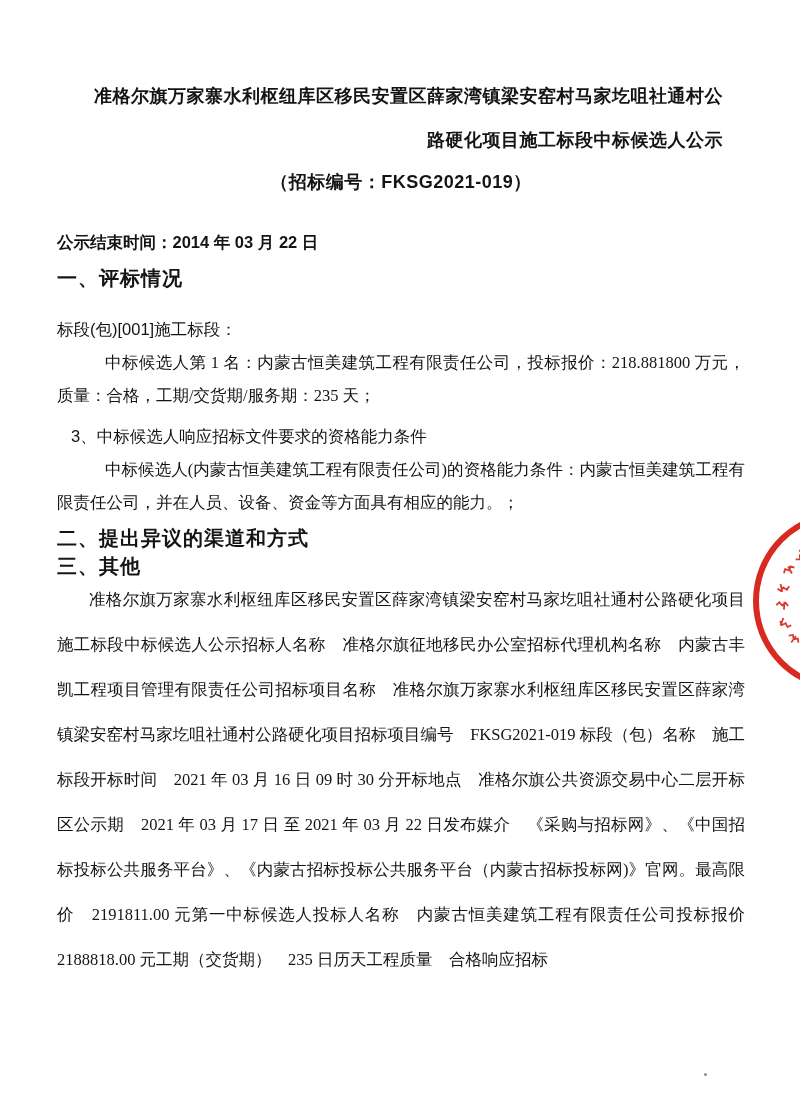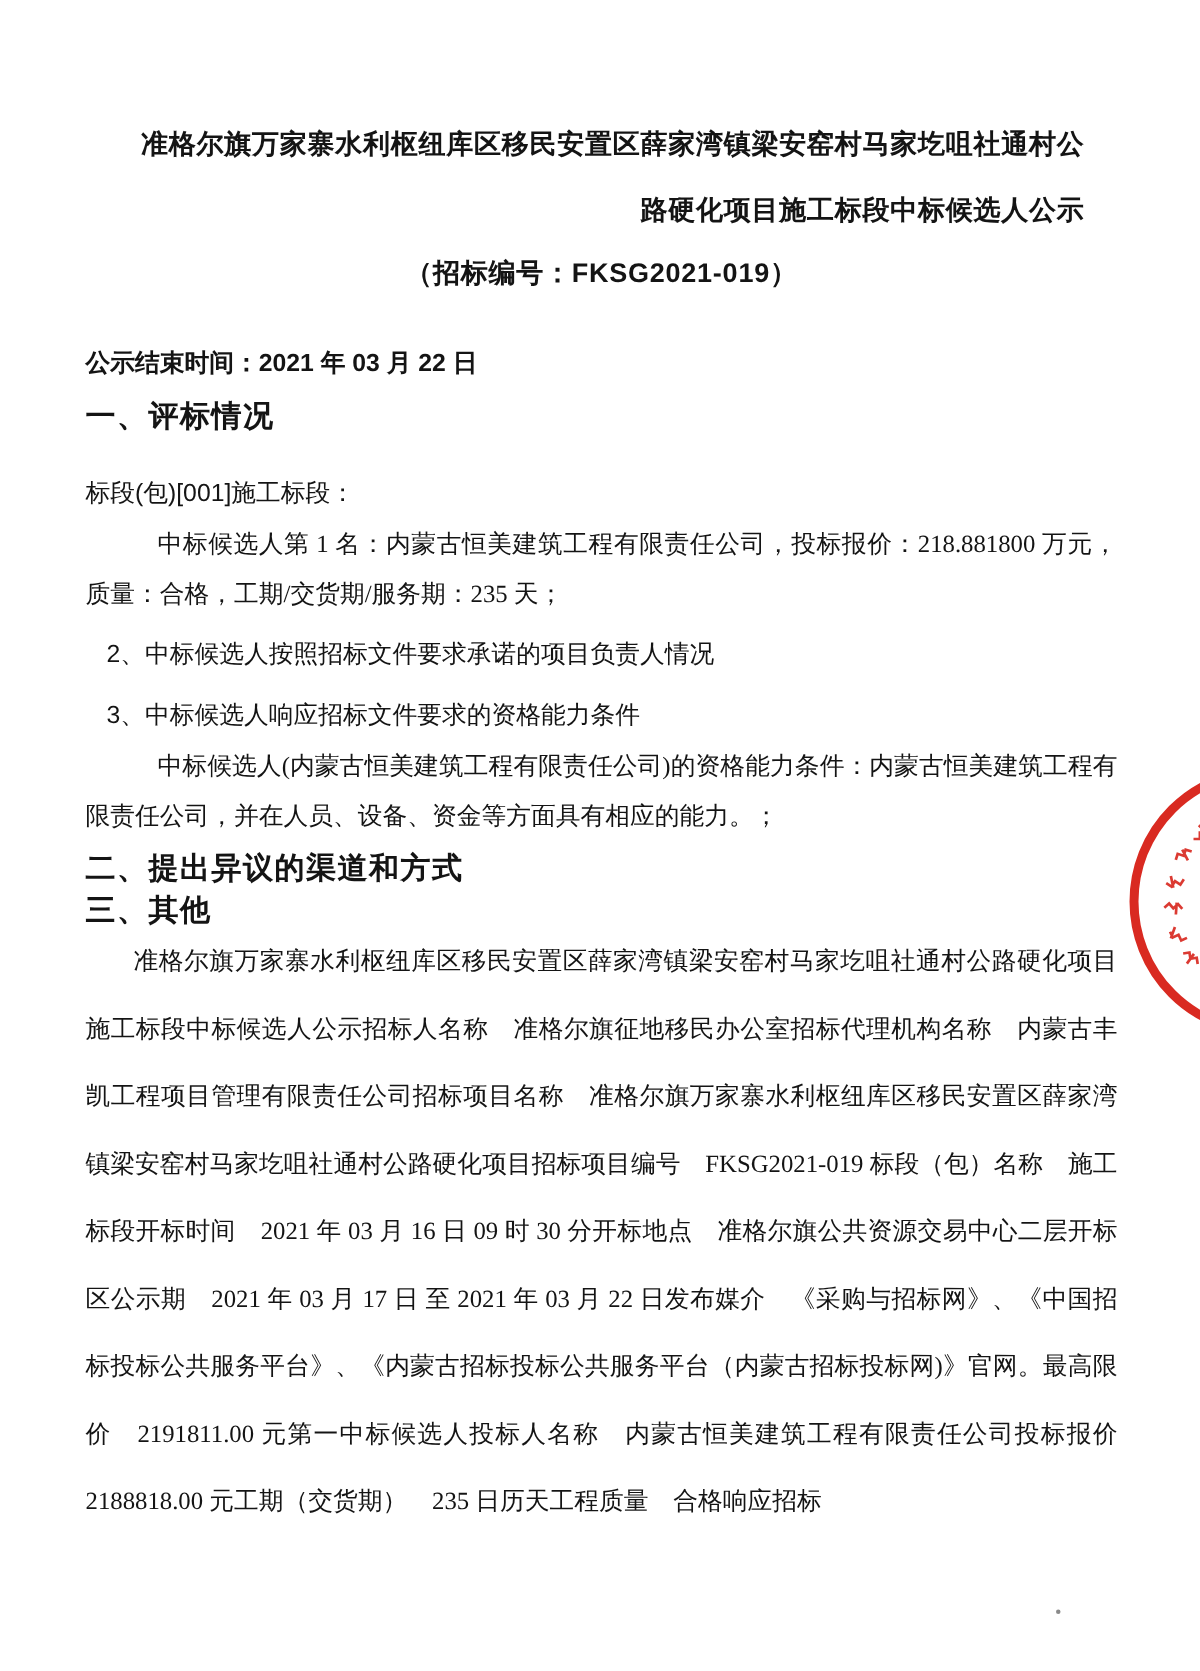--- a/index.html
+++ b/index.html
@@ -79,26 +79,25 @@
     border-radius: 50%;
   }
 </style>
 </head>
 <body>
 
 <div class="doc">
   <h1 class="title">准格尔旗万家寨水利枢纽库区移民安置区薛家湾镇梁安窑村马家圪咀社通村公路硬化项目施工标段中标候选人公示</h1>
   <div class="tender">（招标编号：FKSG2021-019）</div>
 
-  <p class="deadline">公示结束时间：2021 年 03 月 22 日</p>
+  <p class="deadline">公示结束时间：2014 年 03 月 22 日</p>
 
   <h2>一、评标情况</h2>
   <p class="plain">标段(包)[001]施工标段：</p>
   <p class="para">中标候选人第 1 名：内蒙古恒美建筑工程有限责任公司，投标报价：218.881800 万元，质量：合格，工期/交货期/服务期：235 天；</p>
-  <p class="item">2、中标候选人按照招标文件要求承诺的项目负责人情况</p>
   <p class="item">3、中标候选人响应招标文件要求的资格能力条件</p>
   <p class="para">中标候选人(内蒙古恒美建筑工程有限责任公司)的资格能力条件：内蒙古恒美建筑工程有限责任公司，并在人员、设备、资金等方面具有相应的能力。；</p>
 
   <h2>二、提出异议的渠道和方式</h2>
 
   <h2 class="tight">三、其他</h2>
   <p class="para s3">准格尔旗万家寨水利枢纽库区移民安置区薛家湾镇梁安窑村马家圪咀社通村公路硬化项目施工标段中标候选人公示招标人名称　准格尔旗征地移民办公室招标代理机构名称　内蒙古丰凯工程项目管理有限责任公司招标项目名称　准格尔旗万家寨水利枢纽库区移民安置区薛家湾镇梁安窑村马家圪咀社通村公路硬化项目招标项目编号　FKSG2021-019 标段（包）名称　施工标段开标时间　2021 年 03 月 16 日 09 时 30 分开标地点　准格尔旗公共资源交易中心二层开标区公示期　2021 年 03 月 17 日 至 2021 年 03 月 22 日发布媒介　《采购与招标网》、《中国招标投标公共服务平台》、《内蒙古招标投标公共服务平台（内蒙古招标投标网)》官网。最高限价　2191811.00 元第一中标候选人投标人名称　内蒙古恒美建筑工程有限责任公司投标报价 2188818.00 元工期（交货期）　235 日历天工程质量　合格响应招标</p>
 </div>
 
 <svg class="stamp" width="150" height="170" viewBox="0 0 150 170" aria-hidden="true">

